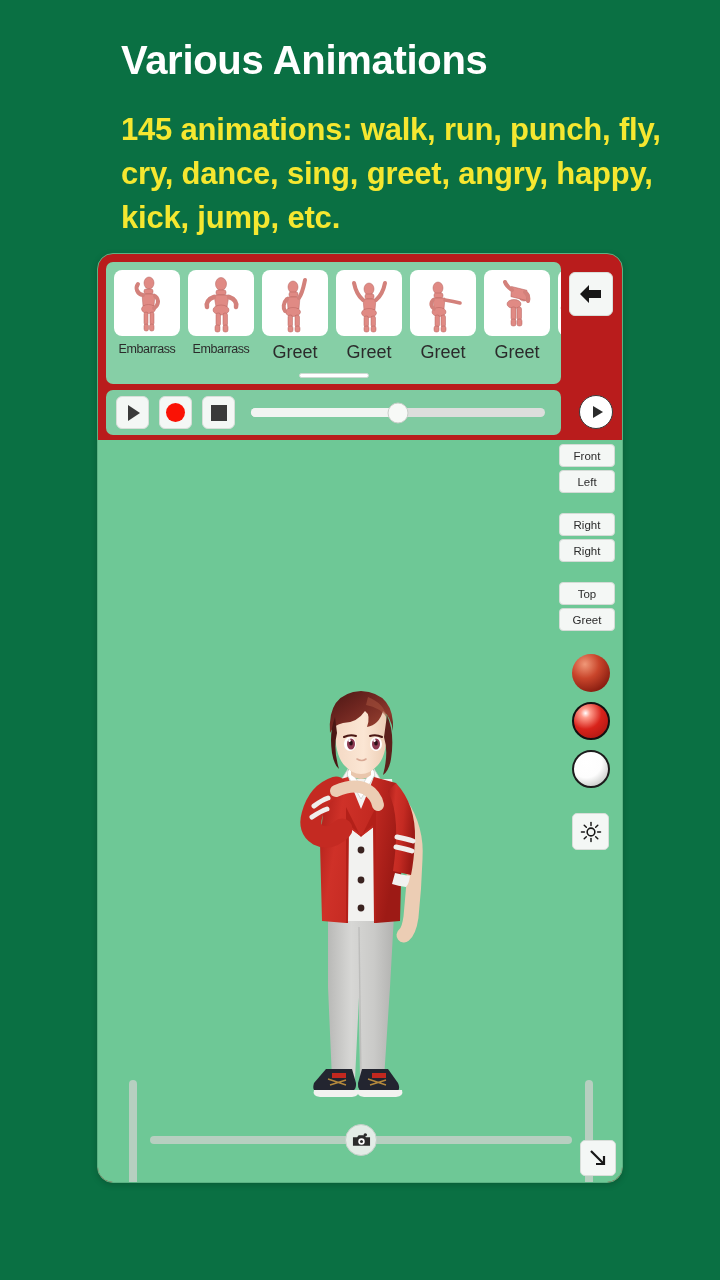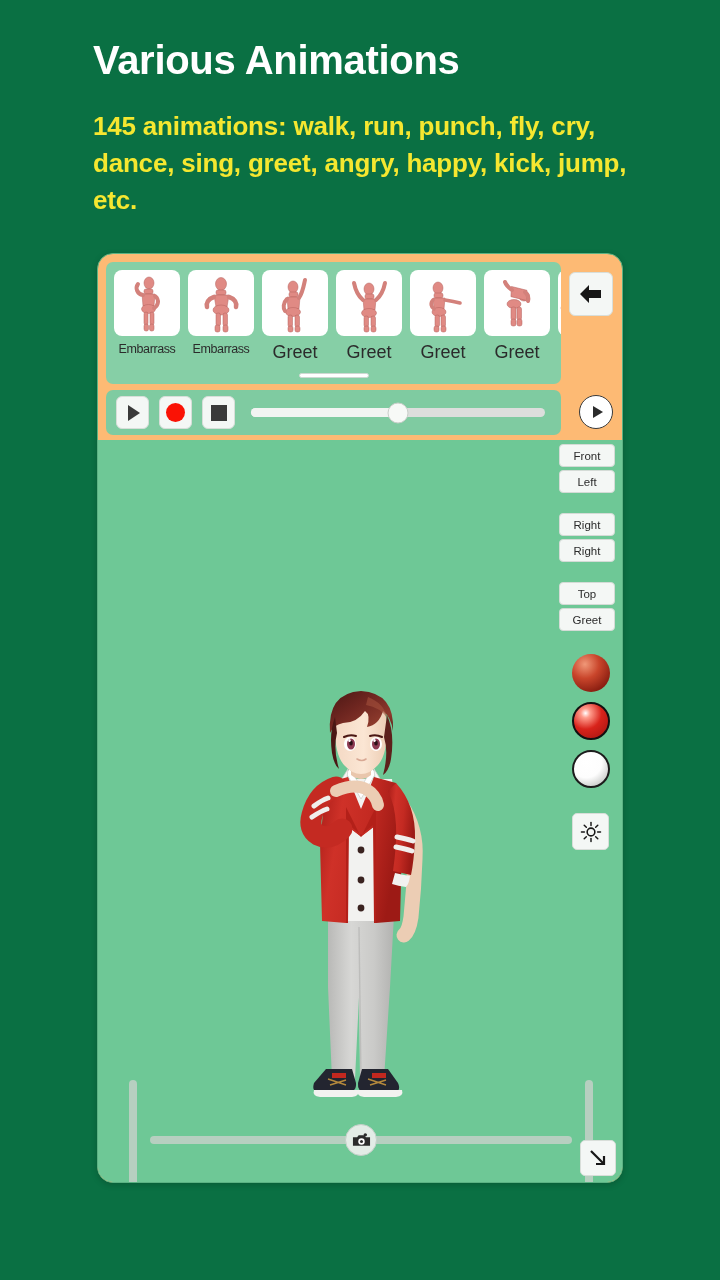--- a/index.html
+++ b/index.html
@@ -4,44 +4,44 @@
 <style>
   * { box-sizing: border-box; margin: 0; padding: 0; }
   html, body {
     width: 720px; height: 1280px;
     overflow: hidden;
     font-family: "Liberation Sans", sans-serif;
   }
   body { background: #0a7043; position: relative; }
 
   
-  .promo { padding: 38px 0 0 93px; }
+  .promo { padding: 38px 0 0 93px; margin-left: 28px; }
   .promo-title {
     color: #ffffff;
     font-size: 40px;
     font-weight: bold;
     letter-spacing: -0.3px;
     line-height: 1.1;
   }
   .promo-sub {
     margin-top: 26px;
     color: #f5e730;
-    font-size: 26px;
+    font-size: 31px;
     font-weight: bold;
     line-height: 1.42;
     width: 540px;
     letter-spacing: -0.2px;
   }
 
   
   .app-window {
     position: absolute;
     left: 97px; top: 253px;
     width: 526px; height: 930px;
-    background: #fdba74;
+    background: #b91c1c;
     border-radius: 16px;
     border: 1px solid #5bb283;
     box-shadow: 0 2px 6px rgba(0,0,0,0.18);
     overflow: hidden;
   }
 
   
   .strip-panel {
     position: absolute;
     left: 8px; top: 8px;

